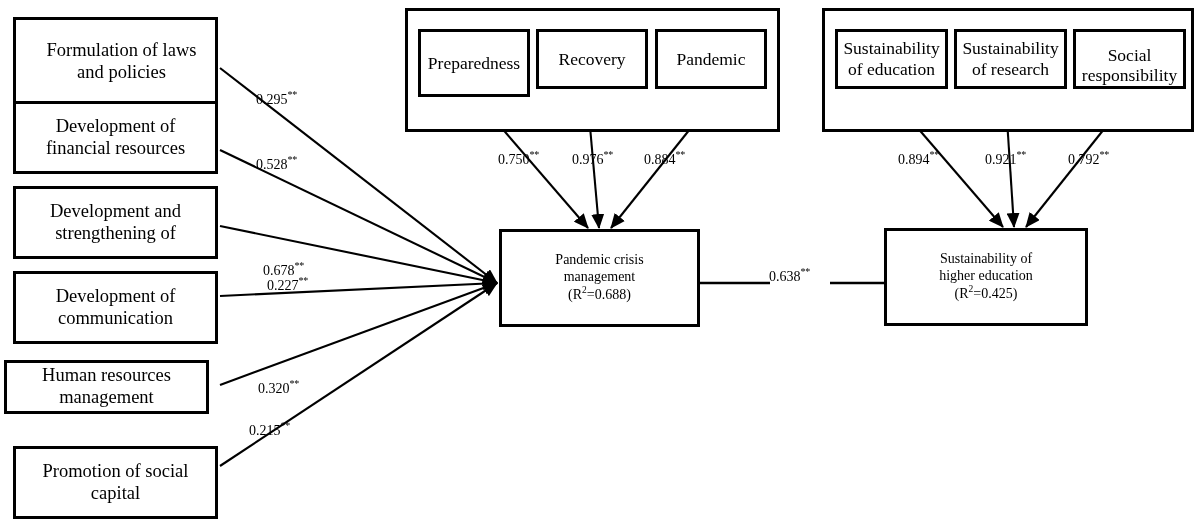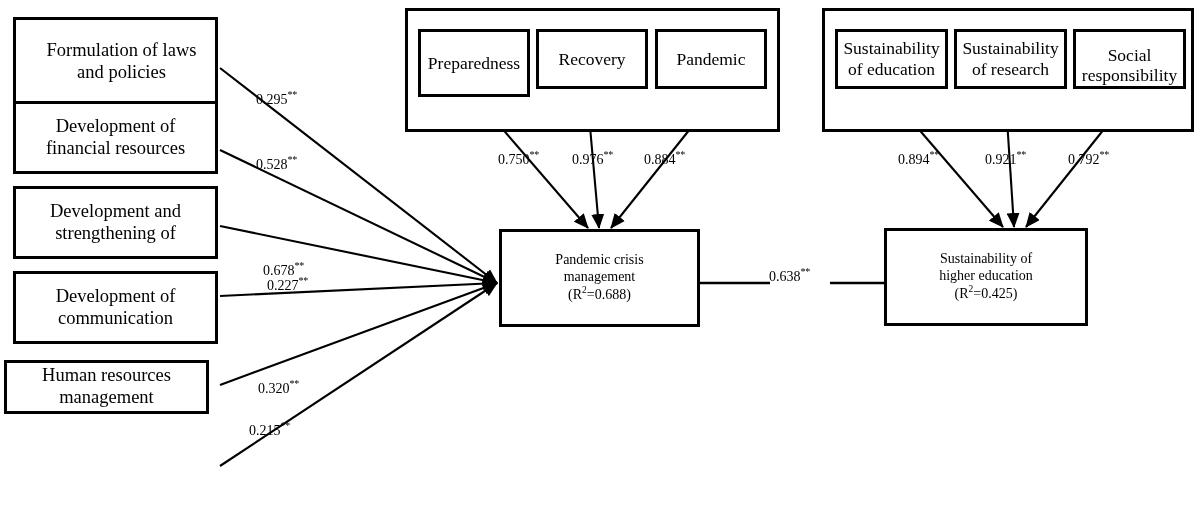--- a/index.html
+++ b/index.html
@@ -142,20 +142,26 @@
     </div>
   </div>
 
   <div class="node exog" style="left:4px; top:360px; width:205px; height:54px;">
     <div class="node-inner">
       <span>Human resources</span><br>
       <span>management</span>
     </div>
   </div>
 
+  <div class="node exog" style="left:13px; top:446px; width:205px; height:73px;">
+    <div class="node-inner">
+      <span>Promotion of social</span><br>
+      <span>capital</span>
+    </div>
+  </div>
 
   <div class="coef" style="left:256px; top:90px;">
     <span>0.295</span><sup>**</sup>
   </div>
   <div class="coef" style="left:256px; top:155px;">
     <span>0.528</span><sup>**</sup>
   </div>
   <div class="coef" style="left:263px; top:221px;margin-top:40px;">
     <span>0.678</span><sup>**</sup>
   </div>

